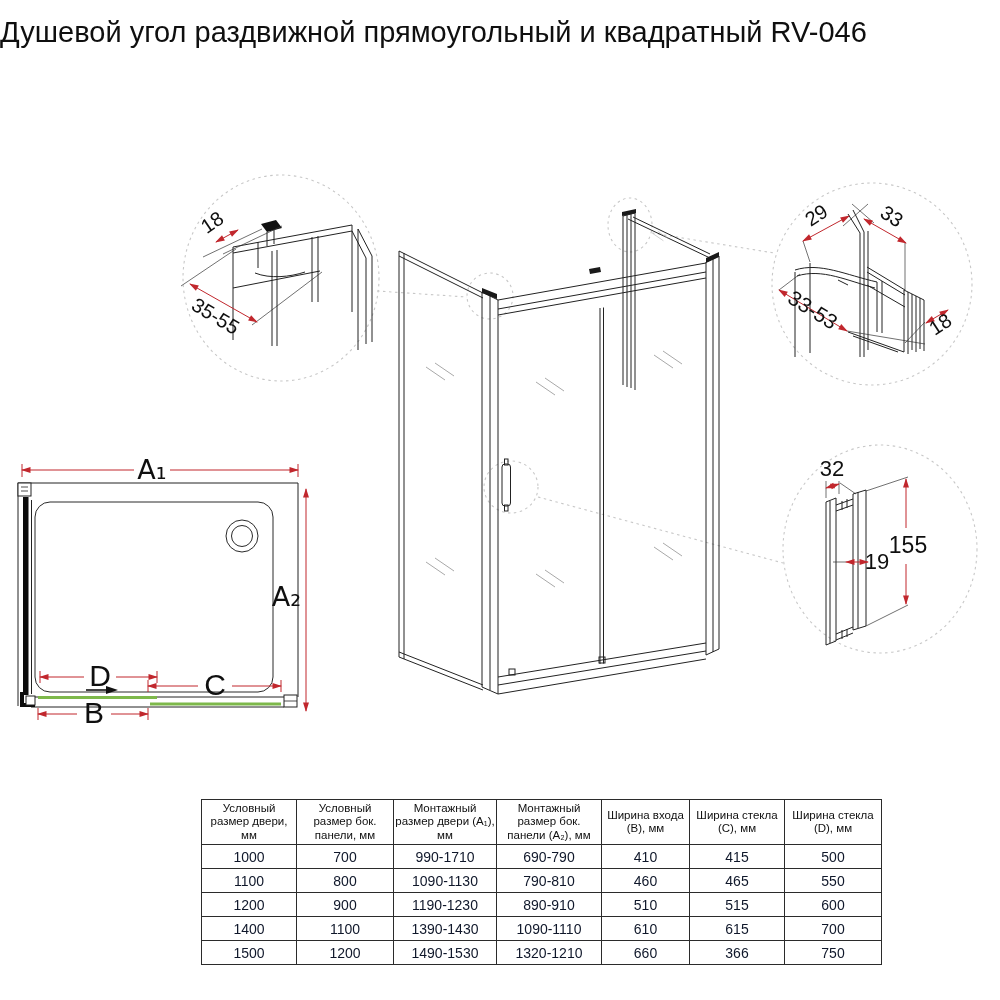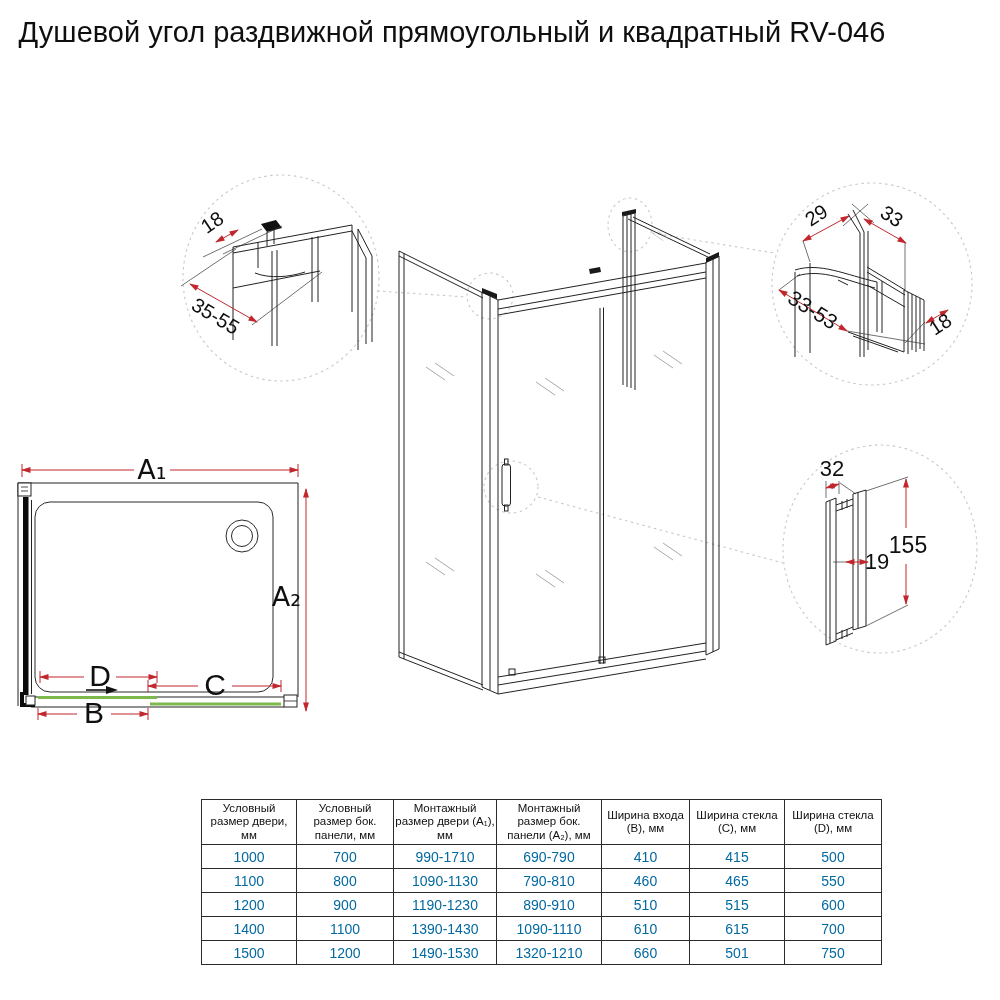--- a/index.html
+++ b/index.html
@@ -1,27 +1,27 @@
 <!DOCTYPE html>
 <html><head>
 <meta charset="utf-8">
 <style>
   html,body{margin:0;padding:0;background:#ffffff;}
   body{width:1000px;height:1000px;font-family:"Liberation Sans","DejaVu Sans",sans-serif;color:#111;}
   .page{position:relative;width:1000px;height:1000px;overflow:hidden;background:#fff;}
-  .title-block{position:absolute;top:14px;left:0;width:904px;text-align:center;}
+  .title-block{position:absolute;top:14px;left:0;width:904px;}
   .title-line1{font-size:29px;line-height:1.25;color:#0f0f0f;}
   .title-line2{font-size:29px;line-height:1.25;color:#0f0f0f;}
   svg.drawing{position:absolute;left:0;top:0;}
   svg text{font-family:"Liberation Sans","DejaVu Sans",sans-serif;fill:#0f0f0f;}
   svg text.sub{font-family:"DejaVu Sans",sans-serif;}
   .spec-table{position:absolute;left:201px;top:799px;width:680px;border-collapse:collapse;table-layout:fixed;background:#fff;}
   .spec-table th,.spec-table td{border:1px solid #2b2b2b;text-align:center;vertical-align:middle;padding:0;}
   .spec-table th{font-size:11.5px;font-weight:normal;line-height:1.15;padding:2px 1px;height:40px;color:#0f0f0f;}
-  .spec-table td{font-size:14px;height:23px;color:#0369a1;}
+  .spec-table td{font-size:14px;height:23px;color:#0f172a;}
 </style>
 </head>
 <body>
 
 <div class="page">
 
   <div class="title-block">
     <div class="title-line1">Душевой угол раздвижной прямоугольный и квадратный RV-046</div>
   </div>
 
@@ -233,18 +233,18 @@
         <td>610</td>
         <td>615</td>
         <td>700</td>
       </tr>
       <tr>
         <td>1500</td>
         <td>1200</td>
         <td>1490-1530</td>
         <td>1320-1210</td>
         <td>660</td>
-        <td>501</td>
+        <td>366</td>
         <td>750</td>
       </tr>
     </tbody>
   </table>
 </div>
 
 </body></html>

